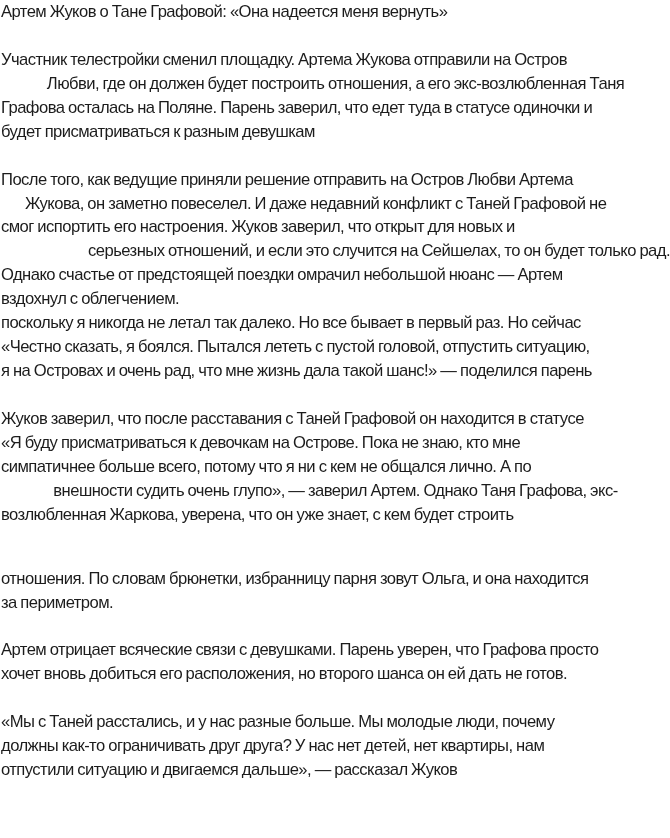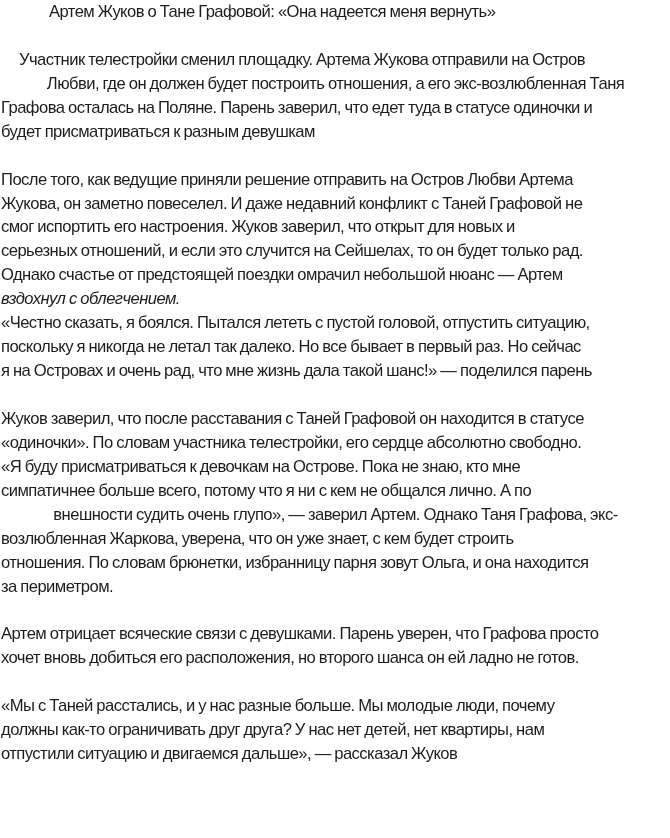--- a/index.html
+++ b/index.html
@@ -20,66 +20,65 @@
     word-spacing: -0.5px;
     color: #1c1c1c;
     line-height: 23.94px;
   }
   .line {
     display: block;
     height: 23.94px;
     white-space: nowrap;
     overflow: visible;
   }
-  .title-line { margin-top: 0; padding-left: 48px; }
+  .title-line { margin-top: 0; }
   .para { margin-top: 23.94px; }
   .para.tight { margin-top: 0; }
 </style>
 </head>
 <body>
 
 <div class="article">
   <div class="line title-line" style="display: block;"><span style="display: inline-block; transform-origin: 0px 0px;">Артем Жуков о Тане Графовой: «Она надеется меня вернуть»</span></div>
 
   <div class="para">
-    <span class="line" style="display: block;"><span style="display: inline-block; transform-origin: 0px 0px; padding-left: 18px;">Участник телестройки сменил площадку. Артема Жукова отправили на Остров</span></span>
+    <span class="line" style="display: block;"><span style="display: inline-block; transform-origin: 0px 0px;">Участник телестройки сменил площадку. Артема Жукова отправили на Остров</span></span>
     <span class="line" style="display: block; text-align: center;"><span style="display: inline-block; transform-origin: 0px 0px;">Любви, где он должен будет построить отношения, а его экс-возлюбленная Таня</span></span>
     <span class="line" style="display: block;"><span style="display: inline-block; transform-origin: 0px 0px;">Графова осталась на Поляне. Парень заверил, что едет туда в статусе одиночки и</span></span>
     <span class="line" style="display: block;"><span style="display: inline-block; transform-origin: 0px 0px;">будет присматриваться к разным девушкам</span></span>
   </div>
 
   <div class="para">
     <span class="line" style="display: block;"><span style="display: inline-block; transform-origin: 0px 0px;">После того, как ведущие приняли решение отправить на Остров Любви Артема</span></span>
-    <span class="line" style="display: block;"><span style="display: inline-block; transform-origin: 0px 0px;">Жукова, он заметно повеселел. И даже недавний конфликт с Таней Графовой не</span></span>
+    <span class="line" style="display: block; padding-left: 24px;"><span style="display: inline-block; transform-origin: 0px 0px;">Жукова, он заметно повеселел. И даже недавний конфликт с Таней Графовой не</span></span>
     <span class="line" style="display: block;"><span style="display: inline-block; transform-origin: 0px 0px;">смог испортить его настроения. Жуков заверил, что открыт для новых и</span></span>
-    <span class="line" style="display: block;"><span style="display: inline-block; transform-origin: 0px 0px;">серьезных отношений, и если это случится на Сейшелах, то он будет только рад.</span></span>
+    <span class="line" style="display: block; text-align: right;"><span style="display: inline-block; transform-origin: 0px 0px;">серьезных отношений, и если это случится на Сейшелах, то он будет только рад.</span></span>
     <span class="line" style="display: block;"><span style="display: inline-block; transform-origin: 0px 0px;">Однако счастье от предстоящей поездки омрачил небольшой нюанс — Артем</span></span>
-    <span class="line" style="display: block;"><span style="display: inline-block; transform-origin: 0px 0px; font-style: italic;">вздохнул с облегчением.</span></span>
+    <span class="line" style="display: block;"><span style="display: inline-block; transform-origin: 0px 0px;">вздохнул с облегчением.</span></span>
   </div>
 
   <div class="para tight">
+    <span class="line" style="display: block;"><span style="display: inline-block; transform-origin: 0px 0px;">поскольку я никогда не летал так далеко. Но все бывает в первый раз. Но сейчас</span></span>
     <span class="line" style="display: block;"><span style="display: inline-block; transform-origin: 0px 0px;">«Честно сказать, я боялся. Пытался лететь с пустой головой, отпустить ситуацию,</span></span>
-    <span class="line" style="display: block;"><span style="display: inline-block; transform-origin: 0px 0px;">поскольку я никогда не летал так далеко. Но все бывает в первый раз. Но сейчас</span></span>
     <span class="line" style="display: block;"><span style="display: inline-block; transform-origin: 0px 0px;">я на Островах и очень рад, что мне жизнь дала такой шанс!» — поделился парень</span></span>
   </div>
 
   <div class="para">
     <span class="line" style="display: block;"><span style="display: inline-block; transform-origin: 0px 0px;">Жуков заверил, что после расставания с Таней Графовой он находится в статусе</span></span>
-    <span class="line" style="display: block;"><span style="display: inline-block; transform-origin: 0px 0px;">«одиночки». По словам участника телестройки, его сердце абсолютно свободно.</span></span>
     <span class="line" style="display: block;"><span style="display: inline-block; transform-origin: 0px 0px;">«Я буду присматриваться к девочкам на Острове. Пока не знаю, кто мне</span></span>
     <span class="line" style="display: block;"><span style="display: inline-block; transform-origin: 0px 0px;">симпатичнее больше всего, потому что я ни с кем не общался лично. А по</span></span>
     <span class="line" style="display: block; text-align: center;"><span style="display: inline-block; transform-origin: 0px 0px;">внешности судить очень глупо», — заверил Артем. Однако Таня Графова, экс-</span></span>
     <span class="line" style="display: block;"><span style="display: inline-block; transform-origin: 0px 0px;">возлюбленная Жаркова, уверена, что он уже знает, с кем будет строить</span></span>
-    <span class="line" style="display: block;"><span style="display: inline-block; transform-origin: 0px 0px;">отношения. По словам брюнетки, избранницу парня зовут Ольга, и она находится</span></span>
+    <span class="line" style="display: block; margin-top: 40px;"><span style="display: inline-block; transform-origin: 0px 0px;">отношения. По словам брюнетки, избранницу парня зовут Ольга, и она находится</span></span>
     <span class="line" style="display: block;"><span style="display: inline-block; transform-origin: 0px 0px;">за периметром.</span></span>
   </div>
 
   <div class="para">
     <span class="line" style="display: block;"><span style="display: inline-block; transform-origin: 0px 0px;">Артем отрицает всяческие связи с девушками. Парень уверен, что Графова просто</span></span>
-    <span class="line" style="display: block;"><span style="display: inline-block; transform-origin: 0px 0px;">хочет вновь добиться его расположения, но второго шанса он ей ладно не готов.</span></span>
+    <span class="line" style="display: block;"><span style="display: inline-block; transform-origin: 0px 0px;">хочет вновь добиться его расположения, но второго шанса он ей дать не готов.</span></span>
   </div>
 
   <div class="para">
     <span class="line" style="display: block;"><span style="display: inline-block; transform-origin: 0px 0px;">«Мы с Таней расстались, и у нас разные больше. Мы молодые люди, почему</span></span>
     <span class="line" style="display: block;"><span style="display: inline-block; transform-origin: 0px 0px;">должны как-то ограничивать друг друга? У нас нет детей, нет квартиры, нам</span></span>
     <span class="line" style="display: block;"><span style="display: inline-block; transform-origin: 0px 0px;">отпустили ситуацию и двигаемся дальше», — рассказал Жуков</span></span>
   </div>
 </div>
 
 </body></html>

